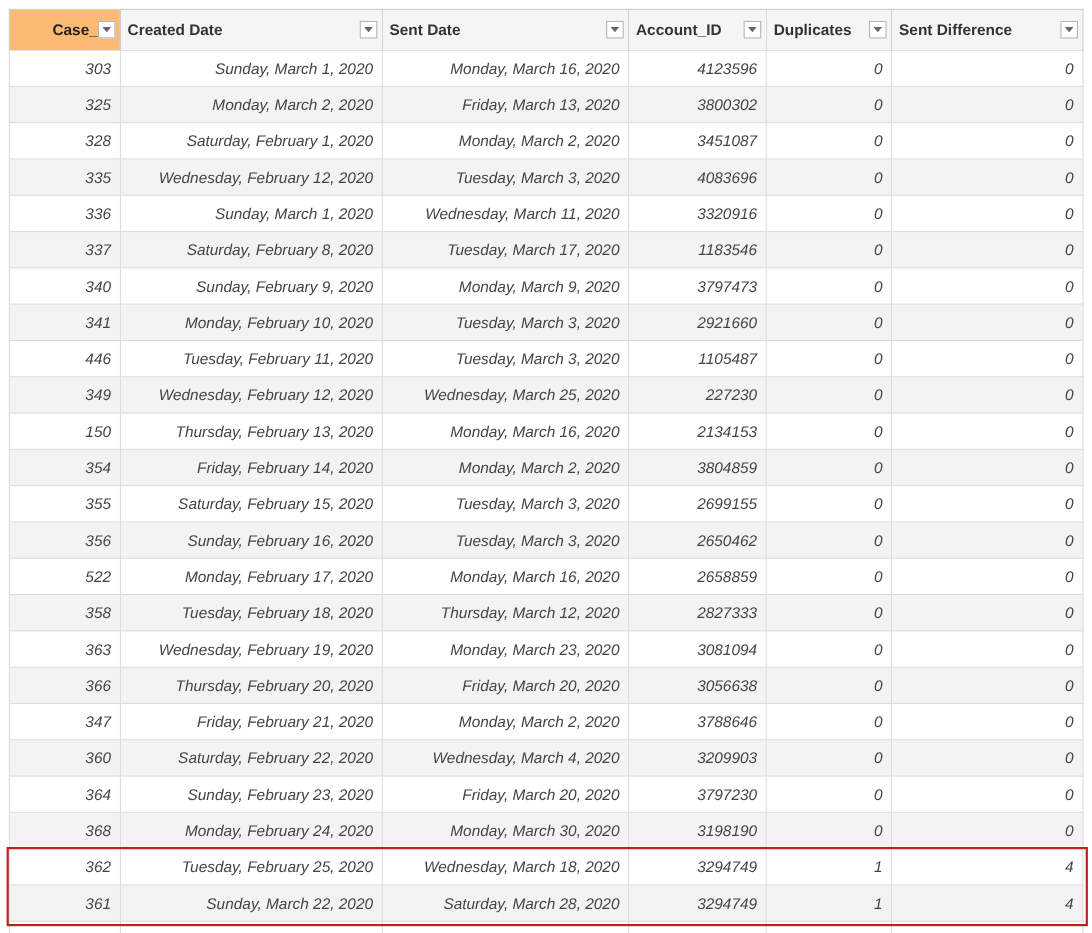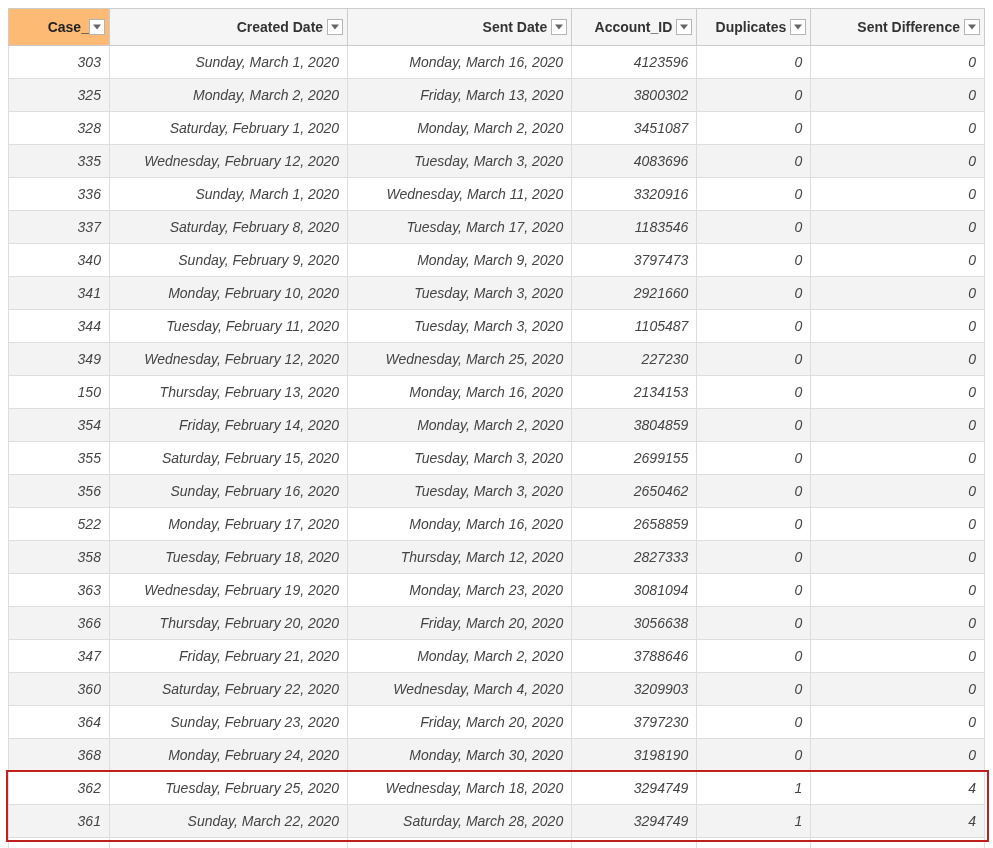--- a/index.html
+++ b/index.html
@@ -12,21 +12,21 @@
   }
   table {
     border-collapse: collapse;
     width: 977px;
     table-layout: fixed;
   }
   th {
     background: #f5f5f5;
     font-weight: 600;
     color: #333;
-    text-align: right;
+    text-align: left;
     padding: 6px 6px;
     border: 1px solid #ccc;
     font-size: 14px;
     position: relative;
     height: 24px;
   }
   th.caseid {
     background: #fdba74; 
     color: #222;
     text-align: right;
@@ -184,21 +184,21 @@
       </tr>
       <tr>
         <td>341</td>
         <td>Monday, February 10, 2020</td>
         <td>Tuesday, March 3, 2020</td>
         <td>2921660</td>
         <td>0</td>
         <td>0</td>
       </tr>
       <tr>
-        <td>344</td>
+        <td>446</td>
         <td>Tuesday, February 11, 2020</td>
         <td>Tuesday, March 3, 2020</td>
         <td>1105487</td>
         <td>0</td>
         <td>0</td>
       </tr>
       <tr>
         <td>349</td>
         <td>Wednesday, February 12, 2020</td>
         <td>Wednesday, March 25, 2020</td>

